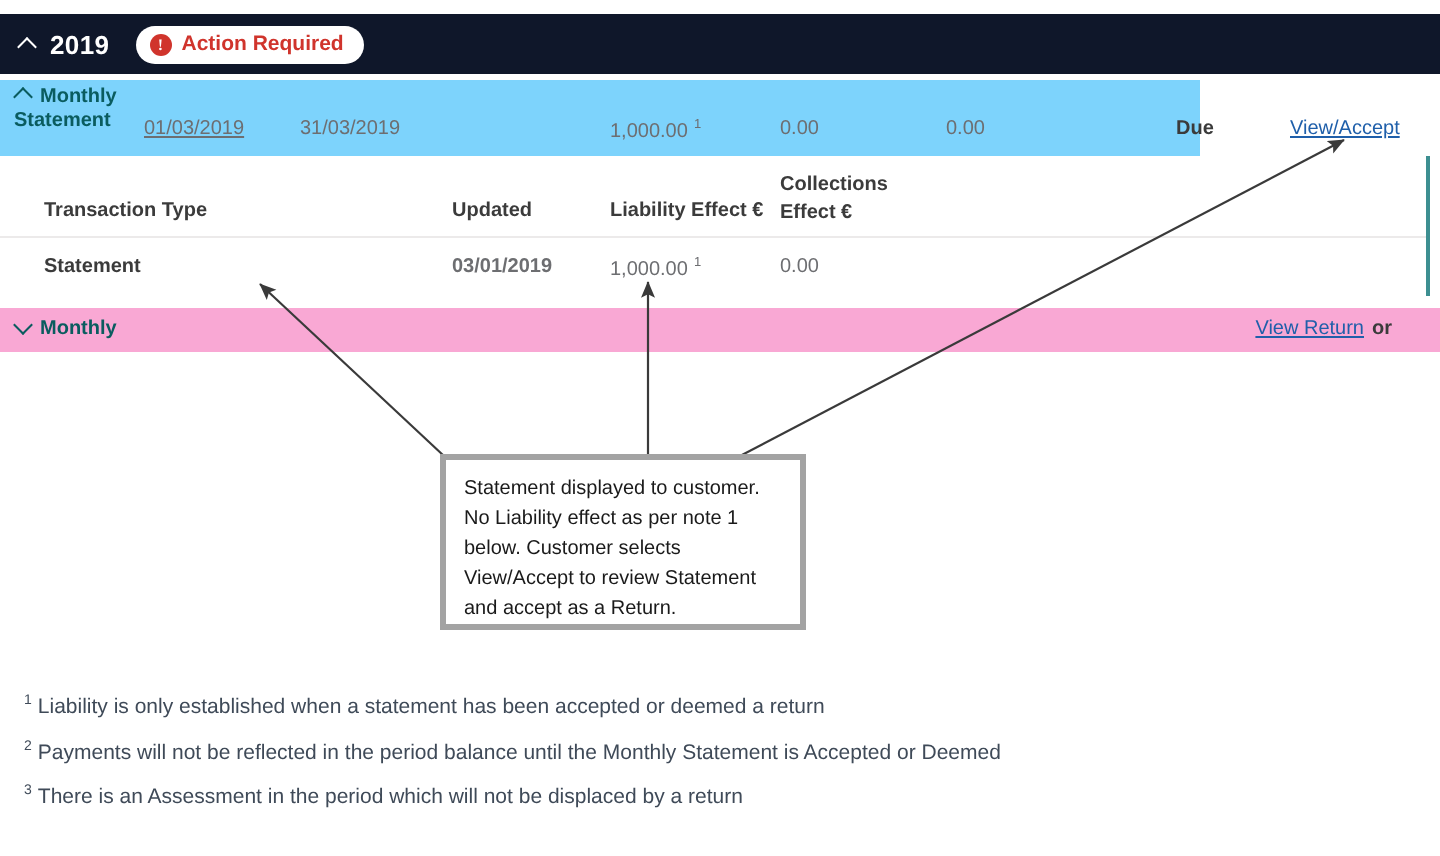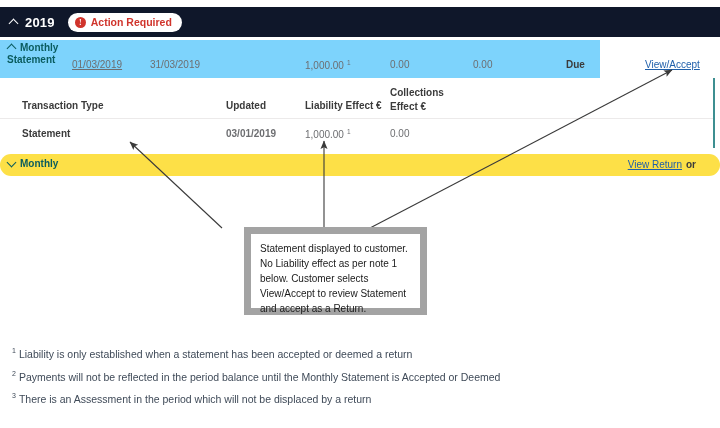--- a/index.html
+++ b/index.html
@@ -75,37 +75,36 @@
   .row-divider{
     position:absolute;left:0;top:40px;width:713px;height:1px;background:#eceaea;
   }
   .td{
     position:absolute;top:50px;color:#6d6e71;font-size:10px;white-space:nowrap;
   }
   .td.type{color:#3b3b3b;font-weight:bold;}
 
   
   .monthly-row{
-    position:absolute;left:0;top:154px;width:720px;height:22px;background:#fde047;border-radius:11px;
+    position:absolute;left:0;top:154px;width:720px;height:22px;background:#f9a8d4;
   }
   .monthly-label{
     position:absolute;left:7px;top:4px;color:#0a5c5f;font-size:10px;font-weight:bold;
   }
   .monthly-label .chev{color:#0a5c5f;vertical-align:-2px;margin-right:2px;}
   .monthly-actions{
     position:absolute;right:24px;top:5px;font-size:10px;color:#3b3b3b;white-space:nowrap;
   }
   .monthly-actions .or{margin-left:4px;font-weight:bold;color:#3b3b3b;}
 
   
   .callout{
     position:absolute;left:220px;top:227px;width:183px;height:88px;
-    background:#ffffff;border:7px solid #a3a3a3;box-sizing:border-box;
+    background:#ffffff;border:3px solid #a3a3a3;box-sizing:border-box;
     padding:7px 9px 0 9px;
-    margin-left:24px;
   }
   .callout-text{
     color:#1a1a1a;font-size:10px;line-height:15px;
   }
 
   
   .arrows{position:absolute;left:0;top:0;width:720px;height:428px;pointer-events:none;}
 
   
   .footnotes{
@@ -132,21 +131,21 @@
 
   <div class="summary-row">
     <div class="sum-title">
       <span class="chev"></span><span>Monthly Statement</span>
     </div>
     <div class="sum-cell" style="left:72px;text-decoration:underline;">01/03/2019</div>
     <div class="sum-cell" style="left:150px;">31/03/2019</div>
     <div class="sum-cell" style="left:305px;"><span>1,000.00</span><span class="sup">1</span></div>
     <div class="sum-cell" style="left:390px;">0.00</div>
     <div class="sum-cell" style="left:473px;">0.00</div>
-    <div class="sum-cell bold" style="left:566px;">Due</div>
+    <div class="sum-cell bold" style="left:588px;">Due</div>
     <div class="sum-cell" style="left:645px;"><span class="link">View/Accept</span></div>
   </div>
 
   <div class="inner-table">
     <div class="th" style="left:22px;top:22px;">Transaction Type</div>
     <div class="th" style="left:226px;top:22px;">Updated</div>
     <div class="th" style="left:305px;top:22px;">Liability Effect €</div>
     <div class="th" style="left:390px;top:8px;width:62px;line-height:14px;white-space:normal;">Collections Effect €</div>
 
     <div class="row-divider"></div>

